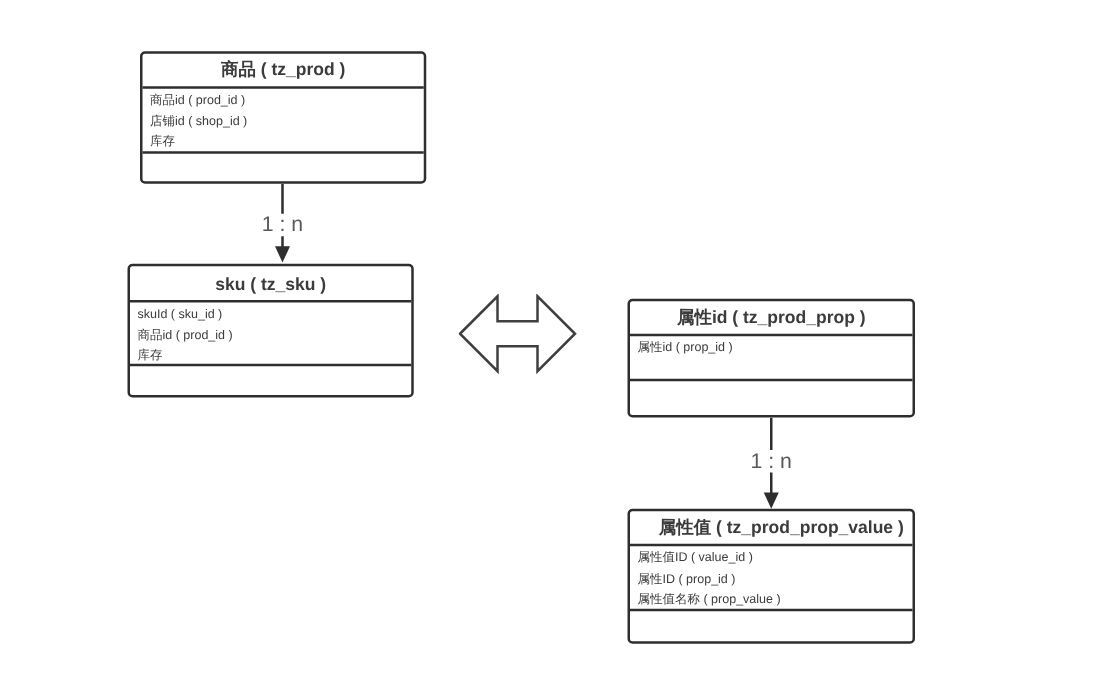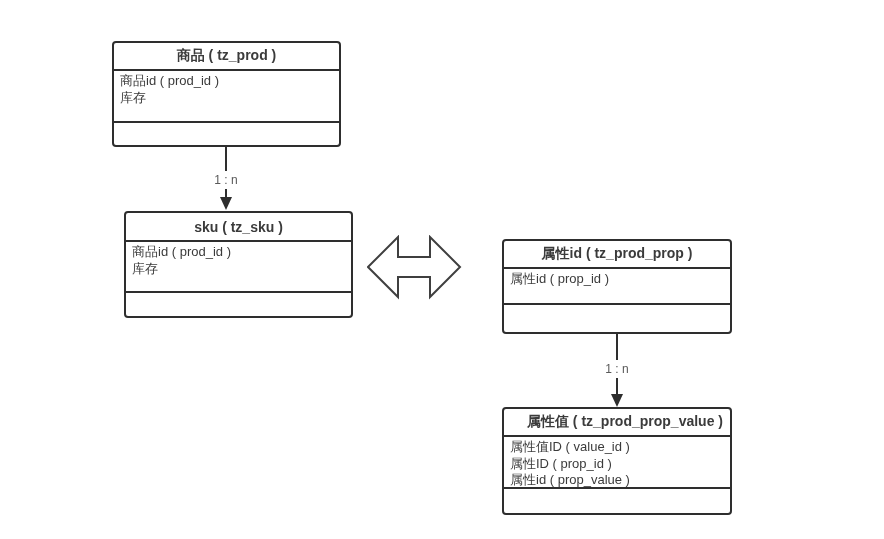--- a/index.html
+++ b/index.html
@@ -31,63 +31,65 @@
     font-size: 14px;
     display: flex;
     align-items: center;
     justify-content: center;
     flex: 0 0 auto;
   }
   .entity-body {
     border-bottom: 2px solid #2e2e2e;
     flex: 1 1 auto;
     padding: 2px 6px 0 6px;
-    font-size: 13px;
+    font-size: 10px;
     line-height: 16.5px;
     overflow: hidden;
   }
   .entity-footer {
     flex: 0 0 auto;
   }
   .connector {
     position: absolute;
   }
   .connector-label {
     position: absolute;
     width: 46px;
     text-align: center;
     background: #ffffff;
     color: #595959;
-    font-size: 12px;
+    font-size: 17px;
     line-height: 18px;
   }
 </style>
 </head>
 <body>
 
 <div id="canvas">
 
   <div class="entity" style="left:112px; top:41px; width:229px; height:106px;">
     <div class="entity-header" style="height:26px;">商品 ( tz_prod )</div>
     <div class="entity-body">
       <div>商品id ( prod_id )</div>
+      <div>店铺id ( shop_id )</div>
       <div>库存</div>
     </div>
     <div class="entity-footer" style="height:22px;"></div>
   </div>
 
   <svg class="connector" style="left:218px; top:147px;" width="16" height="64">
     <line x1="8" y1="0" x2="8" y2="51" stroke="#2e2e2e" stroke-width="2"></line>
     <polygon points="2,50 14,50 8,63" fill="#2e2e2e"></polygon>
   </svg>
   <div class="connector-label" style="left:203px; top:171px;">1 : n</div>
 
-  <div class="entity" style="left:124px; top:211px; width:229px; height:107px;">
+  <div class="entity" style="left:102px; top:211px; width:229px; height:107px;">
     <div class="entity-header" style="height:27px;">sku ( tz_sku )</div>
     <div class="entity-body">
+      <div>skuId ( sku_id )</div>
       <div>商品id ( prod_id )</div>
       <div>库存</div>
     </div>
     <div class="entity-footer" style="height:23px;"></div>
   </div>
 
   <svg class="connector" style="left:367px; top:235px;" width="96" height="65">
     <polygon points="1,32 31,2 31,22 63,22 63,2 93,32 63,62 63,42 31,42 31,62" fill="#ffffff" stroke="#3f3f3f" stroke-width="2" stroke-linejoin="miter"></polygon>
   </svg>
 
@@ -103,18 +105,18 @@
     <line x1="8" y1="0" x2="8" y2="61" stroke="#2e2e2e" stroke-width="2"></line>
     <polygon points="2,60 14,60 8,73" fill="#2e2e2e"></polygon>
   </svg>
   <div class="connector-label" style="left:594px; top:360px;">1 : n</div>
 
   <div class="entity" style="left:502px; top:407px; width:230px; height:108px;">
     <div class="entity-header" style="height:26px;padding-left:16px;">属性值 ( tz_prod_prop_value )</div>
     <div class="entity-body">
       <div>属性值ID ( value_id )</div>
       <div>属性ID ( prop_id )</div>
-      <div>属性id ( prop_value )</div>
+      <div>属性值名称 ( prop_value )</div>
     </div>
     <div class="entity-footer" style="height:24px;"></div>
   </div>
 
 </div>
 
 </body></html>

